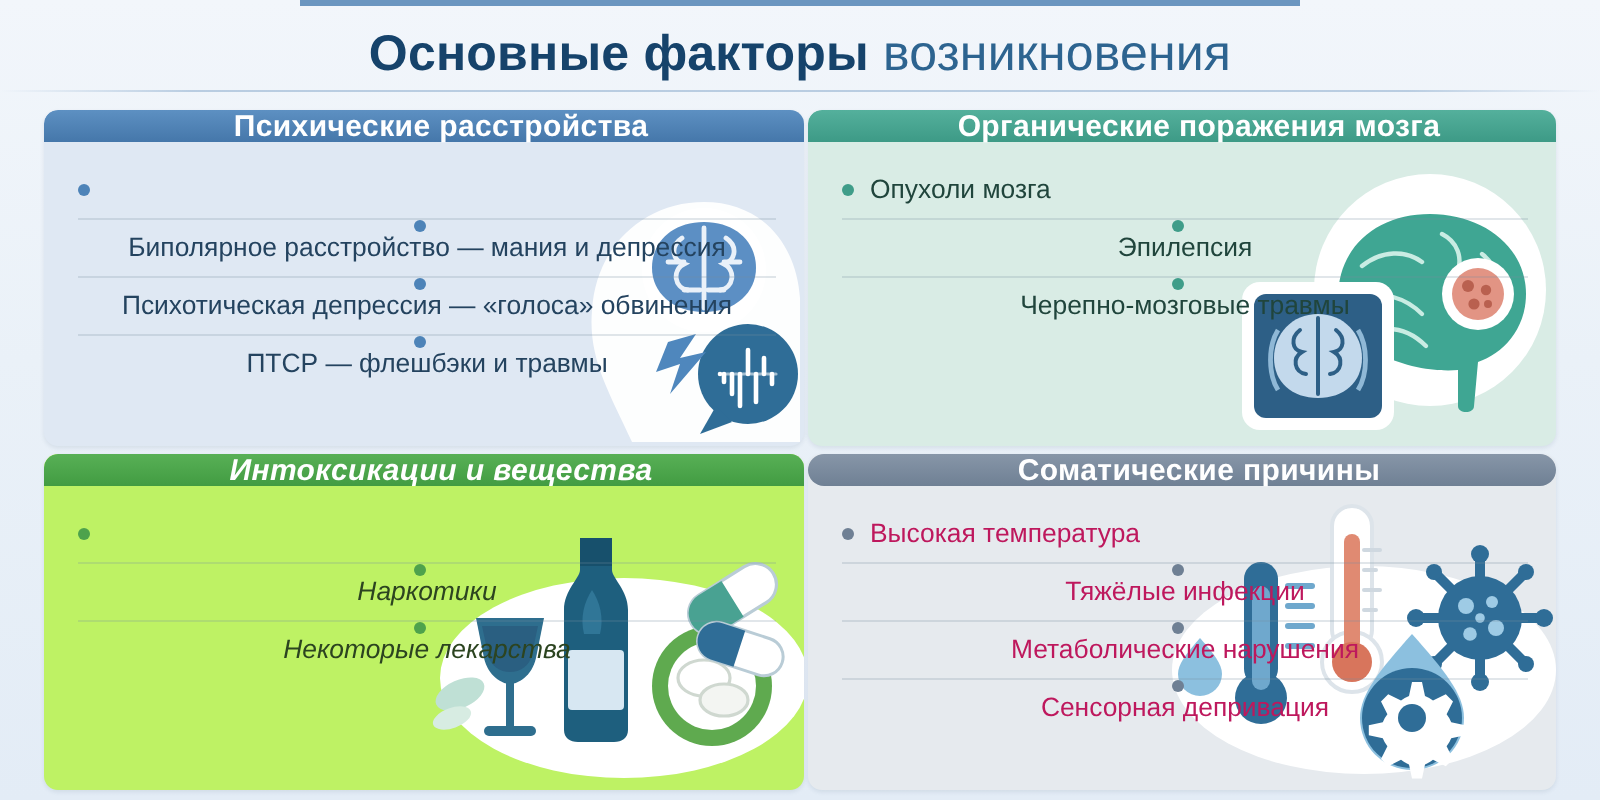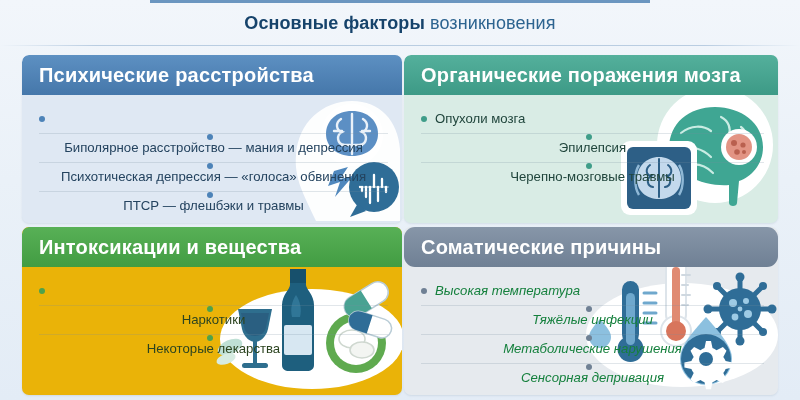--- a/index.html
+++ b/index.html
@@ -18,21 +18,21 @@
     position: absolute;
     left: 150px; top: 0; width: 500px; height: 3px;
     background: #6b96c0;
   }
 
   
   .page-title {
     position: absolute;
     top: 13px; left: 0; width: 800px;
     text-align: center;
-    font-size: 18px;
+    font-size: 25px;
     color: #1f4e79;
     white-space: nowrap;
     letter-spacing: .1px;
   }
   .page-title .strong { font-weight: bold; color: #16436b; }
   .page-title .light  { font-weight: normal; color: #2d6490; }
 
   .title-divider {
     position: absolute;
     left: 0; top: 45px; width: 800px; height: 1px;
@@ -53,31 +53,32 @@
   .card {
     position: relative;
     border-radius: 7px;
     overflow: hidden;
     box-shadow: 0 1px 2px rgba(40,70,100,.10);
   }
 
   
   .card-header {
     position: relative;
-    height: 40px;
+    height: 16px;
     display: flex;
     align-items: center;
     padding-left: 17px;
     color: #ffffff;
-    font-size: 20px;
+    font-size: 15px;
     font-weight: bold;
     letter-spacing: .2px;
     white-space: nowrap;
     z-index: 3;
     border-top-left-radius: 7px;
+    justify-content: center;
   }
   .card-header::after {
     
     content: "";
     position: absolute;
     right: -18px; top: 0;
     width: 0; height: 0;
     border-style: solid;
     border-width: 0 0 30px 18px;
     border-color: transparent;
@@ -116,29 +117,29 @@
   .theme-blue   { background: #dfe8f3; }
   .theme-blue   .card-header { background: linear-gradient(180deg,#5d90c2 0%,#4577aa 100%); }
   .theme-blue   .bullet-dot { background: #4d83b8; }
   .theme-blue   .bullet-row { color: #24435f; }
 
   .theme-teal   { background: #d9ece5; }
   .theme-teal   .card-header { background: linear-gradient(180deg,#54b09c 0%,#3d9a86 100%); }
   .theme-teal   .bullet-dot { background: #3f9d89; }
   .theme-teal   .bullet-row { color: #20453c; }
 
-  .theme-green  { background: #eab308; }
+  .theme-green  { background: #bef264; font-style: italic; }
   .theme-green  .card-header { background: linear-gradient(180deg,#58b056 0%,#429c42 100%); }
   .theme-green  .bullet-dot { background: #4ea24c; }
   .theme-green  .bullet-row { color: #2c4420; }
 
   .theme-slate  { background: #e6eaee; }
   .theme-slate  .card-header { background: linear-gradient(180deg,#8796a8 0%,#6f8094 100%); border-radius: 11px; }
   .theme-slate  .bullet-dot { background: #6f8094; }
-  .theme-slate  .bullet-row { color: #15803d; font-style: italic; }
+  .theme-slate  .bullet-row { color: #be185d; }
 </style>
 </head>
 <body>
 
 <div class="top-rule"></div>
 
 <div class="page-title">
   <span class="strong">Основные факторы</span>
   <span class="light">возникновения</span>
 </div>

